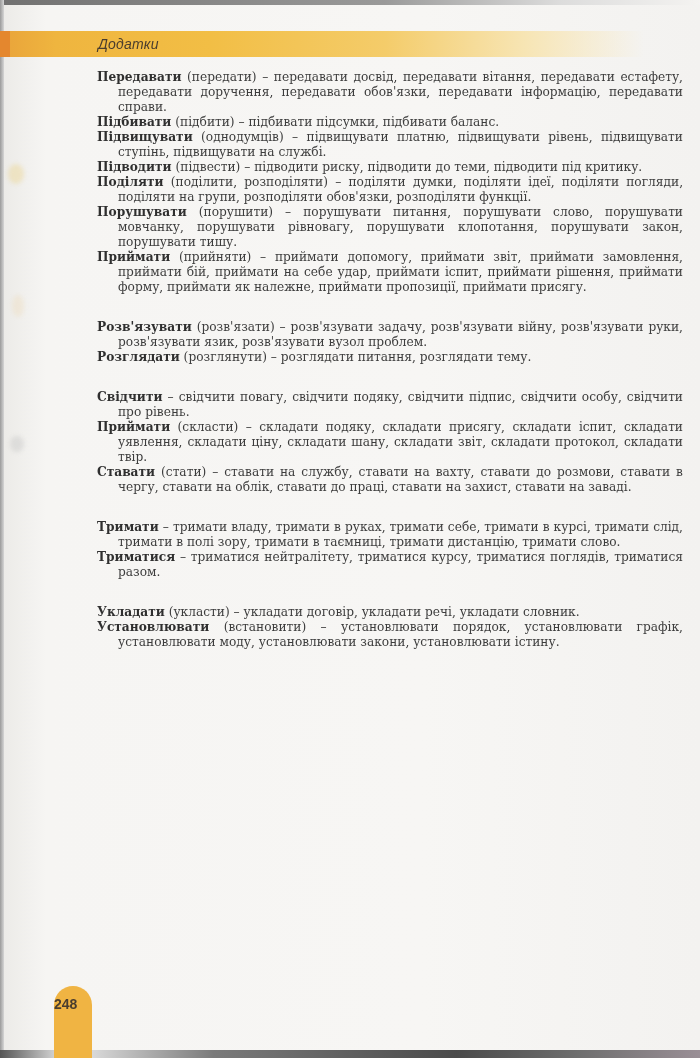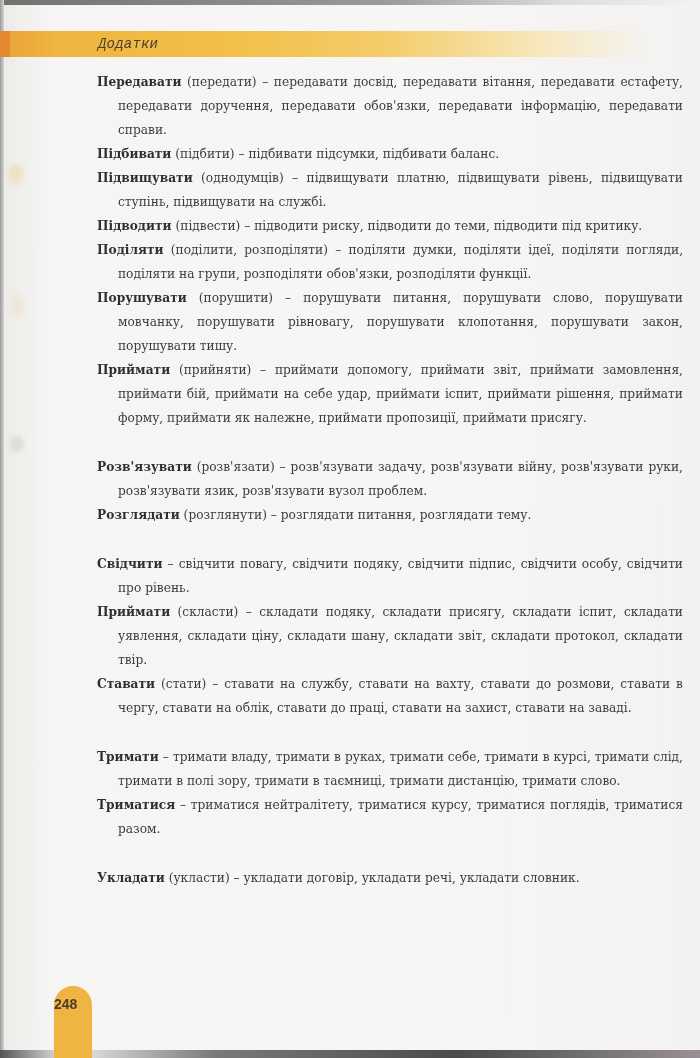--- a/index.html
+++ b/index.html
@@ -41,33 +41,33 @@
     }
     .header-band .accent {
       position: absolute;
       left: 0; top: 0;
       width: 10px; height: 26px;
       background: #e4872e;
     }
     .header-title {
       position: absolute;
       left: 98px; top: 36px;
-      font-family: Liberation Mono, monospace;
+      font-family: Liberation Sans, sans-serif;
       font-style: italic;
       font-size: 14px;
       color: #4a3d2e;
       letter-spacing: 0.2px;
     }
     .content {
       position: absolute;
       left: 97px; top: 70px;
       width: 586px;
       font-family: "DejaVu Serif", serif;
       font-size: 12.2px;
-      line-height: 24px;
+      line-height: 15px;
       color: #3d3d3d;
       text-align: justify;
     }
     .entry {
       padding-left: 21px;
       text-indent: -21px;
       margin: 0;
     }
     .entry.gap {
       margin-top: 25px;
@@ -141,19 +141,20 @@
   <p class="entry"><span class="headword">Розглядати</span><span> (розглянути)</span><span> – розглядати питання, розглядати тему.</span></p>
 
   <p class="entry gap"><span class="headword">Свідчити</span><span></span><span> – свідчити повагу, свідчити подяку, свідчити підпис, свідчити особу, свідчити про рівень.</span></p>
   <p class="entry"><span class="headword">Приймати</span><span> (скласти)</span><span> – складати подяку, складати присягу, складати іспит, складати уявлення, складати ціну, складати шану, складати звіт, складати протокол, складати твір.</span></p>
   <p class="entry"><span class="headword">Ставати</span><span> (стати)</span><span> – ставати на службу, ставати на вахту, ставати до розмови, ставати в чергу, ставати на облік, ставати до праці, ставати на захист, ставати на заваді.</span></p>
 
   <p class="entry gap"><span class="headword">Тримати</span><span></span><span> – тримати владу, тримати в руках, тримати себе, тримати в курсі, тримати слід, тримати в полі зору, тримати в таємниці, тримати дистанцію, тримати слово.</span></p>
   <p class="entry"><span class="headword">Триматися</span><span></span><span> – триматися нейтралітету, триматися курсу, триматися поглядів, триматися разом.</span></p>
 
   <p class="entry gap"><span class="headword">Укладати</span><span> (укласти)</span><span> – укладати договір, укладати речі, укладати словник.</span></p>
+  <p class="entry"><span class="headword">Установлювати</span><span> (встановити)</span><span> – установлювати порядок, установлювати графік, установлювати моду, установлювати закони, установлювати істину.</span></p>
 </div>
 
 <div class="page-tab"></div>
 <div class="page-number">248</div>
 
 <div class="bottom-strip-left"></div>
 <div class="bottom-strip"></div>
 
 </body></html>

